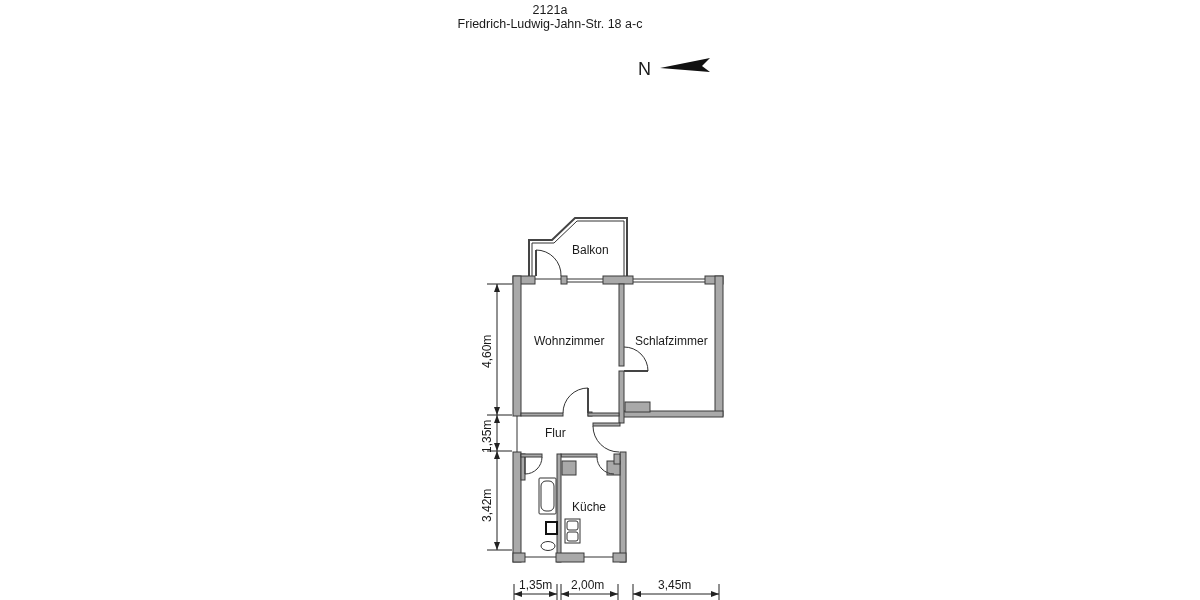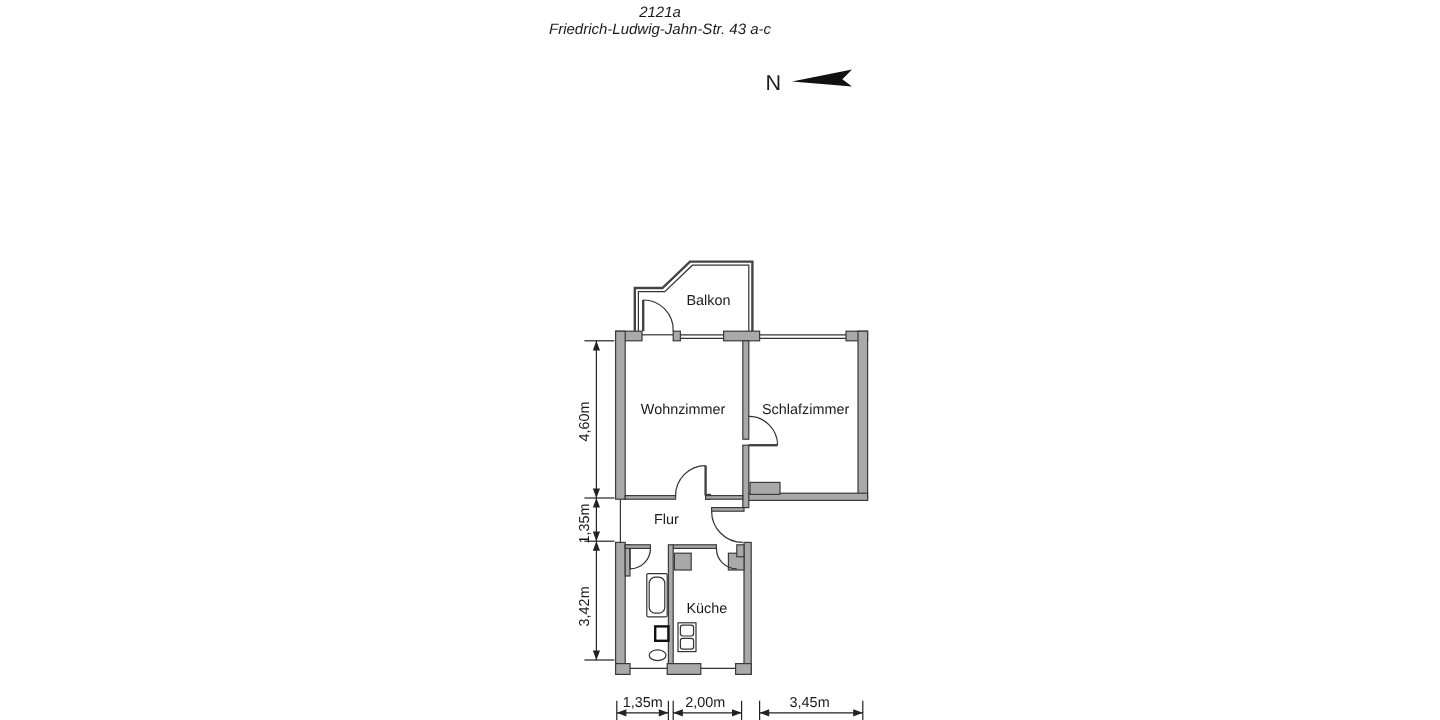--- a/index.html
+++ b/index.html
@@ -1,31 +1,31 @@
 <!DOCTYPE html>
 <html><head>
   <meta charset="utf-8">
   <style>
     html, body { margin: 0; padding: 0; background: #ffffff; }
     body { width: 1200px; height: 600px; position: relative; overflow: hidden;
            font-family: "Liberation Sans", sans-serif; color: #1a1a1a; }
-    .header { position: absolute; left: 0; width: 1100px; text-align: center; font-size: 12.5px; line-height: 16px; font-style: italic; }
+    .header { position: absolute; left: 0; width: 1100px; text-align: center; font-size: 12.5px; line-height: 16px; }
     .h-id { top: 2px; }
     .h-addr { top: 16px; }
     .north { position: absolute; left: 638px; top: 56px; width: 80px; height: 28px; }
     .north-label { position: absolute; left: 0; top: 3px; font-size: 18px; }
     svg.plan { position: absolute; left: 0; top: 0; }
     .room-label { font-family: "Liberation Sans", sans-serif; font-size: 12px; fill: #1a1a1a; }
     .dim-label { font-family: "Liberation Sans", sans-serif; font-size: 12px; fill: #1a1a1a; }
   </style>
 </head>
 <body>
 
 <div class="header h-id">2121a</div>
-<div class="header h-addr">Friedrich-Ludwig-Jahn-Str. 43 a-c</div>
+<div class="header h-addr">Friedrich-Ludwig-Jahn-Str. 18 a-c</div>
 
 <div class="north">
   <span class="north-label">N</span>
   <svg style="position:absolute;left:20px;top:0" width="54" height="22" viewBox="0 0 54 22">
     <polygon points="2,12 52,2 44,10 52,16" fill="#111"></polygon>
   </svg>
 </div>
 
 <svg class="plan" width="1200" height="600" viewBox="0 0 1200 600">
   <defs>

